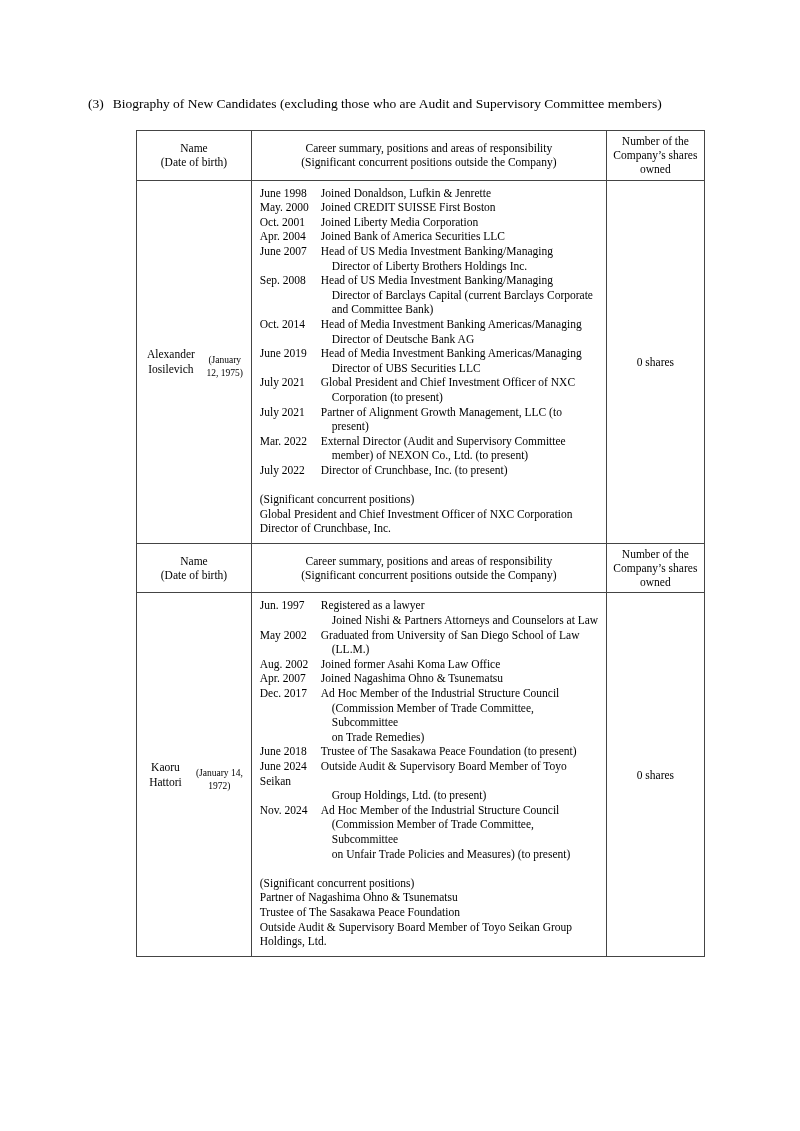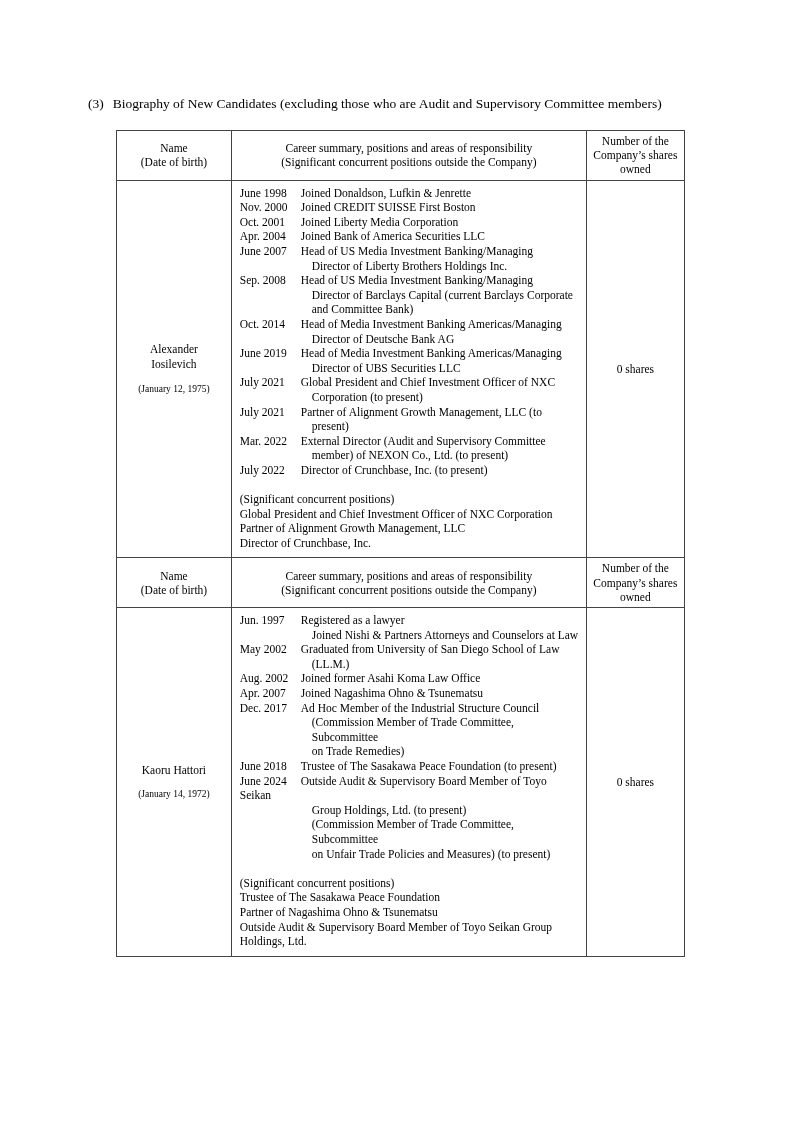--- a/index.html
+++ b/index.html
@@ -7,27 +7,27 @@
   body {
     width:800px; height:1131px; position:relative;
     font-family:"Liberation Serif", serif; color:#000;
     -webkit-font-smoothing:antialiased;
   }
   .page-title {
     position:absolute; left:88px; top:96px;
     font-size:13.5px; display:flex; gap:9px; white-space:nowrap;
   }
   .bio-table {
-    position:absolute; left:116px; top:130px; width:569px;
+    position:absolute; left:136px; top:130px; width:569px;
     border-top:1px solid #444; border-left:1px solid #444;
     font-size:11.5px;
   }
   .row { display:flex; border-bottom:1px solid #444; align-items:stretch; }
   .cell { border-right:1px solid #444; }
-  .col-name  { width:123px; display:flex; flex-direction:column; align-items:center; justify-content:center; text-align:center; padding:4px 3px; }
+  .col-name  { width:123px; display:flex; flex-direction:row; align-items:center; justify-content:center; text-align:center; padding:4px 3px; }
   .col-career{ width:381px; padding:5px 7px 7px 8px; line-height:14.6px; }
   .col-shares{ width:105px; display:flex; flex-direction:column; justify-content:center; text-align:center; padding:4px; }
   .header-row .cell { display:flex; flex-direction:column; align-items:center; justify-content:center; text-align:center; line-height:14.2px; min-height:44px; padding:3px 4px; }
   .header-row .col-career { width:381px; }
   .shares-head { max-width:86px; }
   .name-text { max-width:92px; line-height:14.6px; }
   .dob-text { font-size:9.5px; line-height:13px; margin-top:11px; }
   .entry { white-space:normal; }
   .date { display:inline-block; width:61px; vertical-align:top; }
   .cont { padding-left:72px; }
@@ -57,21 +57,21 @@
     </div>
   </div>
 
   <div class="row">
     <div class="cell col-name">
       <span class="name-text">Alexander Iosilevich</span>
       <span class="dob-text">(January 12, 1975)</span>
     </div>
     <div class="cell col-career">
         <div class="entry"><span class="date">June 1998</span>Joined Donaldson, Lufkin &amp; Jenrette</div>
-        <div class="entry"><span class="date">Nov. 2000</span>Joined CREDIT SUISSE First Boston</div>
+        <div class="entry"><span class="date">May. 2000</span>Joined CREDIT SUISSE First Boston</div>
         <div class="entry"><span class="date">Oct. 2001</span>Joined Liberty Media Corporation</div>
         <div class="entry"><span class="date">Apr. 2004</span>Joined Bank of America Securities LLC</div>
         <div class="entry"><span class="date">June 2007</span>Head of US Media Investment Banking/Managing</div>
         <div class="entry cont">Director of Liberty Brothers Holdings Inc.</div>
         <div class="entry"><span class="date">Sep. 2008</span>Head of US Media Investment Banking/Managing</div>
         <div class="entry cont">Director of Barclays Capital (current Barclays Corporate</div>
         <div class="entry cont">and Committee Bank)</div>
         <div class="entry"><span class="date">Oct. 2014</span>Head of Media Investment Banking Americas/Managing</div>
         <div class="entry cont">Director of Deutsche Bank AG</div>
         <div class="entry"><span class="date">June 2019</span>Head of Media Investment Banking Americas/Managing</div>
@@ -79,21 +79,20 @@
         <div class="entry"><span class="date">July 2021</span>Global President and Chief Investment Officer of NXC</div>
         <div class="entry cont">Corporation (to present)</div>
         <div class="entry"><span class="date">July 2021</span>Partner of Alignment Growth Management, LLC (to</div>
         <div class="entry cont">present)</div>
         <div class="entry"><span class="date">Mar. 2022</span>External Director (Audit and Supervisory Committee</div>
         <div class="entry cont">member) of NEXON Co., Ltd. (to present)</div>
         <div class="entry"><span class="date">July 2022</span>Director of Crunchbase, Inc. (to present)</div>
         <div class="blank-line"></div>
         <div>(Significant concurrent positions)</div>
         <div>Global President and Chief Investment Officer of NXC Corporation</div>
-        <div>Partner of Alignment Growth Management, LLC</div>
         <div>Director of Crunchbase, Inc.</div>
       </div>
     <div class="cell col-shares">
       <span>0 shares</span>
     </div>
   </div>
 
   <div class="row header-row">
     <div class="cell col-name">
       <span>Name</span>
@@ -119,26 +118,27 @@
         <div class="entry"><span class="date">May 2002</span>Graduated from University of San Diego School of Law</div>
         <div class="entry cont">(LL.M.)</div>
         <div class="entry"><span class="date">Aug. 2002</span>Joined former Asahi Koma Law Office</div>
         <div class="entry"><span class="date">Apr. 2007</span>Joined Nagashima Ohno &amp; Tsunematsu</div>
         <div class="entry"><span class="date">Dec. 2017</span>Ad Hoc Member of the Industrial Structure Council</div>
         <div class="entry cont">(Commission Member of Trade Committee, Subcommittee</div>
         <div class="entry cont">on Trade Remedies)</div>
         <div class="entry"><span class="date">June 2018</span>Trustee of The Sasakawa Peace Foundation (to present)</div>
         <div class="entry"><span class="date">June 2024</span>Outside Audit &amp; Supervisory Board Member of Toyo Seikan</div>
         <div class="entry cont">Group Holdings, Ltd. (to present)</div>
+        <div class="entry"><span class="date">Nov. 2024</span>Ad Hoc Member of the Industrial Structure Council</div>
         <div class="entry cont">(Commission Member of Trade Committee, Subcommittee</div>
         <div class="entry cont">on Unfair Trade Policies and Measures) (to present)</div>
         <div class="blank-line"></div>
         <div>(Significant concurrent positions)</div>
+        <div>Partner of Nagashima Ohno &amp; Tsunematsu</div>
         <div>Trustee of The Sasakawa Peace Foundation</div>
-        <div>Partner of Nagashima Ohno &amp; Tsunematsu</div>
         <div>Outside Audit &amp; Supervisory Board Member of Toyo Seikan Group Holdings, Ltd.</div>
       </div>
     <div class="cell col-shares">
       <span>0 shares</span>
     </div>
   </div>
 
 </div>
 
 </body></html>

